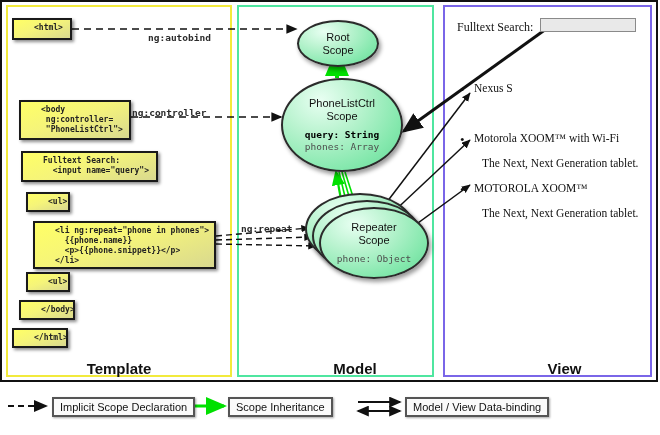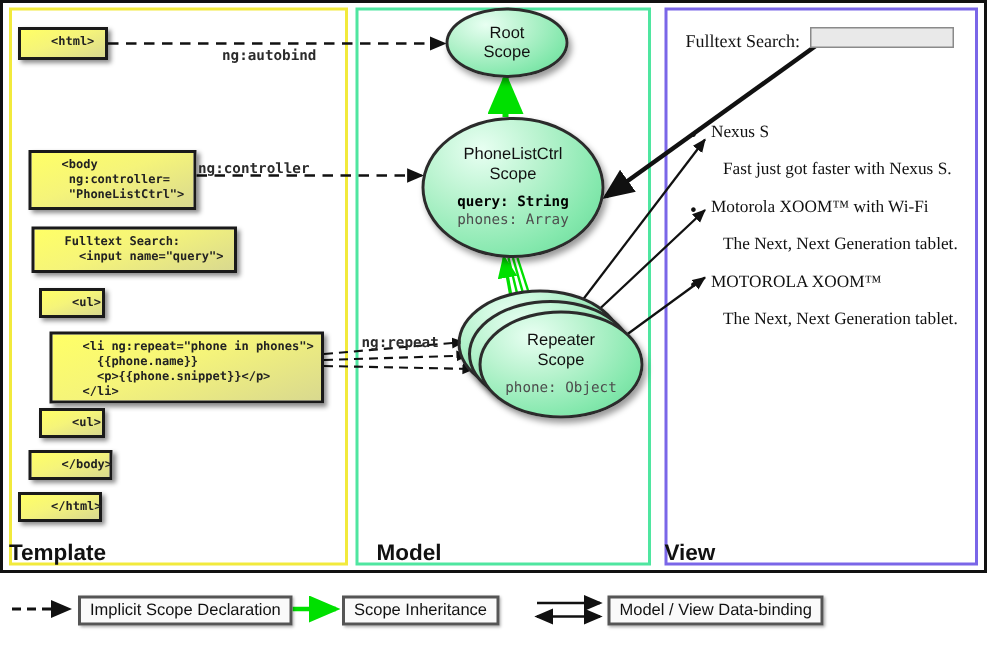--- a/index.html
+++ b/index.html
@@ -11,21 +11,21 @@
   
   .outer-frame{position:absolute;left:0;top:0;width:658px;height:382px;
      border:2px solid #111;box-sizing:border-box;background:#fff;}
 
   
   .panel{position:absolute;box-sizing:border-box;background:#fff;}
   .panel-template{left:6px;top:5px;width:226px;height:372px;border:2px solid #f2ea3c;}
   .panel-model{left:237px;top:5px;width:197px;height:372px;border:2px solid #4fe6a0;}
   .panel-view{left:443px;top:5px;width:209px;height:372px;border:2px solid #7a66e8;}
 
-  .panel-label{position:absolute;width:100%;text-align:left;
+  .panel-label{position:absolute;width:100%;text-align:center;
      font-size:15px;font-weight:700;color:#111;}
 
   
   .codebox{position:absolute;box-sizing:border-box;
      border:2px solid #1a1a1a;
      background:linear-gradient(160deg,#ffff66 0%,#f5f47a 45%,#d9d98f 100%);
      box-shadow:2px 2px 3px rgba(0,0,0,0.45);
      font-family:"DejaVu Sans Mono","Liberation Mono",monospace;
      font-size:8px;line-height:10px;color:#222;
      padding:3px 20px;white-space:pre;font-weight:700;}
@@ -150,21 +150,21 @@
   <div class="codebox" style="left:26px;top:272px;width:36px;height:20px;">&lt;ul&gt;</div>
 
   <div class="codebox" style="left:19px;top:300px;width:56px;height:20px;">&lt;/body&gt;</div>
 
   <div class="codebox" style="left:12px;top:328px;width:56px;height:20px;">&lt;/html&gt;</div>
 
   <div class="edge-label" style="left:148px;top:12px;margin-top:20px;">ng:autobind</div>
   <div class="edge-label" style="left:132px;top:107px;">ng:controller</div>
   <div class="edge-label" style="left:241px;top:223px;">ng:repeat</div>
 
-  <div class="scope" style="left:297px;top:5px;width:82px;height:47px;align-items:center;">
+  <div class="scope" style="left:297px;top:20px;width:82px;height:47px;align-items:center;">
     <div class="title">Root<br>Scope</div>
   </div>
 
   <div class="scope" style="left:281px;top:78px;width:122px;height:94px;">
     <div class="title">PhoneListCtrl<br>Scope</div>
     <div class="props">
       <div class="b">query: String</div>
       <div class="g">phones: Array</div>
     </div>
   </div>
@@ -178,23 +178,20 @@
     </div>
   </div>
 
   <div class="view-inner">
     <div class="view-search-label">Fulltext Search:</div>
     <input class="view-input" type="text" value="" placeholder="" style="">
 
     <div class="bullet-row" style="left:22px;top:70px;">
       <span class="bullet-dot" style="left:-14px;top:2px;">•</span>
       <span>Nexus S</span>
-    </div>
-    <div class="bullet-row" style="left:30px;top:95px;">
-      <span>Fast just got faster with Nexus S.</span>
     </div>
 
     <div class="bullet-row" style="left:22px;top:120px;">
       <span class="bullet-dot" style="left:-14px;top:2px;">•</span>
       <span>Motorola XOOM™  with Wi-Fi</span>
     </div>
     <div class="bullet-row" style="left:30px;top:145px;">
       <span>The Next, Next Generation tablet.</span>
     </div>
 

